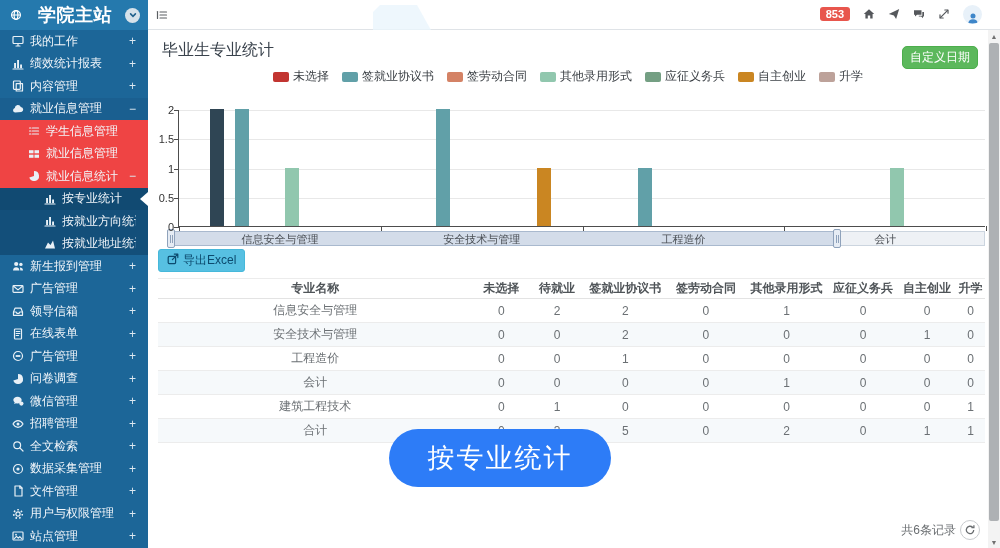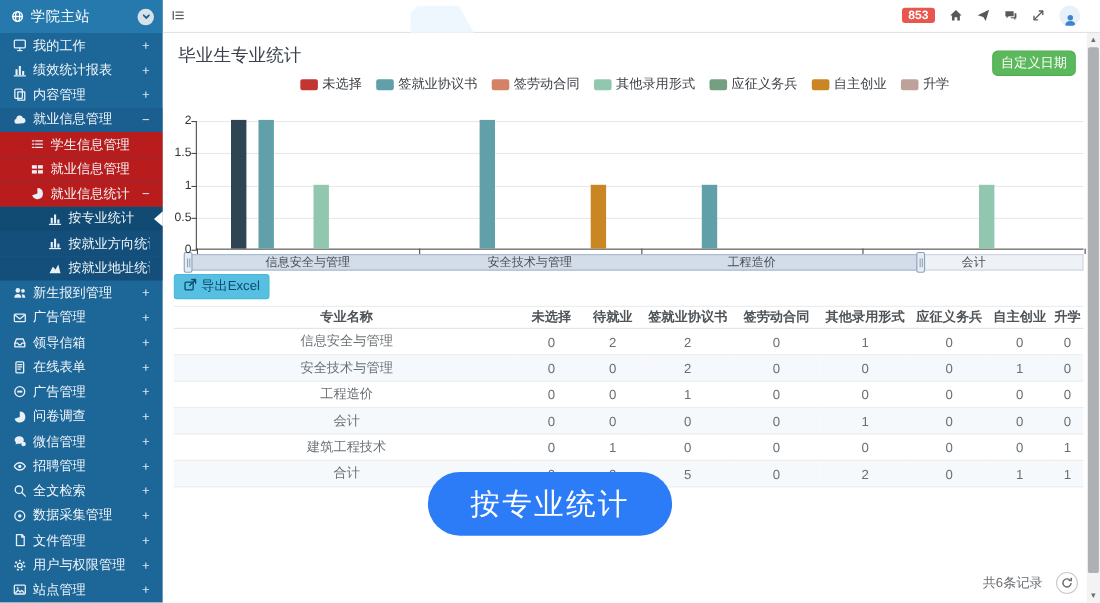--- a/index.html
+++ b/index.html
@@ -4,29 +4,29 @@
 <style>
   html,body{margin:0;padding:0;background:#e9eaec;}
   *{box-sizing:border-box;}
   .app{position:relative;width:1000px;height:548px;overflow:hidden;background:#fff;
        font-family:"Liberation Sans","DejaVu Sans",sans-serif;color:#333;}
 
   
   .sidebar{position:absolute;left:0;top:0;width:148px;height:548px;background:#1c6698;}
   .sb-header{height:30px;background:#2579ad;display:flex;align-items:center;padding:0 8px;color:#fff;}
   .sb-header .sb-globe{display:flex;margin:0 6px 0 2px;color:#fff;}
-  .sb-title{font-size:13px;font-weight:normal;flex:1;letter-spacing:.5px;}
+  .sb-title{font-size:18px;font-weight:bold;flex:1;letter-spacing:.5px;margin-left:10px;}
   .sb-collapse{width:15px;height:15px;border-radius:50%;background:#d6e2ea;display:flex;align-items:center;justify-content:center;cursor:pointer;}
   .menu{position:relative;}
   .menu-item{height:22.5px;display:flex;align-items:center;color:#f2f6fa;font-size:12px;cursor:pointer;position:relative;}
   .menu-item .mi-icon{display:flex;margin-right:6px;color:#e8f0f6;}
   .mi-label{flex:1;white-space:nowrap;overflow:hidden;}
   .mi-suffix{margin-right:12px;font-size:12px;color:#dde8f0;}
   .lv1{padding-left:12px;}
-  .lv2{padding-left:28px;background:#b91c1c;}
+  .lv2{padding-left:28px;background:#ef4444;}
   .lv1.open{background:#1a5f90;}
   .lv3{padding-left:44px;background:#134f7a;}
   .menu-item.active{background:#114a72;}
   .menu-item.active::after{content:"";position:absolute;right:0;top:50%;transform:translateY(-50%);
     border:7px solid transparent;border-right:8px solid #ffffff;border-left:none;}
 
   
   .topbar{position:absolute;left:148px;top:0;right:0;height:30px;background:#fff;border-bottom:1px solid #dfe3e7;}
   .menu-fold{position:absolute;left:8px;top:7px;color:#5a5e62;cursor:pointer;}
   .tab{position:absolute;left:38px;top:3px;height:27px;background:#18a0e4;color:#fff;font-size:12px;
@@ -70,21 +70,21 @@
 
   .btn-export{position:absolute;left:10px;top:219px;background:#57c0e2;border:1px solid #46b8da;color:#0c4a6e;
        font-size:12px;padding:2px 8px;border-radius:3px;display:flex;align-items:center;gap:4px;cursor:pointer;}
 
   
   .stat-table{position:absolute;left:10px;top:248px;right:3px;border-collapse:collapse;width:827px;font-size:12px;}
   .stat-table th{font-weight:bold;color:#4f5458;height:15px;border-top:1px solid #ececec;border-bottom:1px solid #e3e3e3;text-align:center;}
   .stat-table td{color:#6b7074;height:24px;text-align:center;border-bottom:1px solid #ececec;}
   .stat-table tr.even{background:#f6f9fb;}
 
-  .footer{position:absolute;right:8px;bottom:8px;display:flex;align-items:center;gap:12px;margin-left:8px;}
+  .footer{position:absolute;right:8px;bottom:8px;display:flex;align-items:center;gap:4px;margin-left:8px;}
   .record-count{font-size:12px;color:#6a6e71;}
   .btn-refresh{width:20px;height:20px;border-radius:50%;border:1px solid #c8cbce;background:#fff;display:flex;
        align-items:center;justify-content:center;color:#6a6e71;cursor:pointer;}
 
   
   .scrollbar{position:absolute;right:0;top:30px;width:12px;bottom:0;background:#f3f3f3;}
   .sb-arrow{position:absolute;left:0;width:12px;height:12px;display:flex;align-items:center;justify-content:center;
        font-size:7px;color:#707070;cursor:pointer;}
   .sb-arrow.up{top:0;}
   .sb-arrow.down{bottom:0;}

